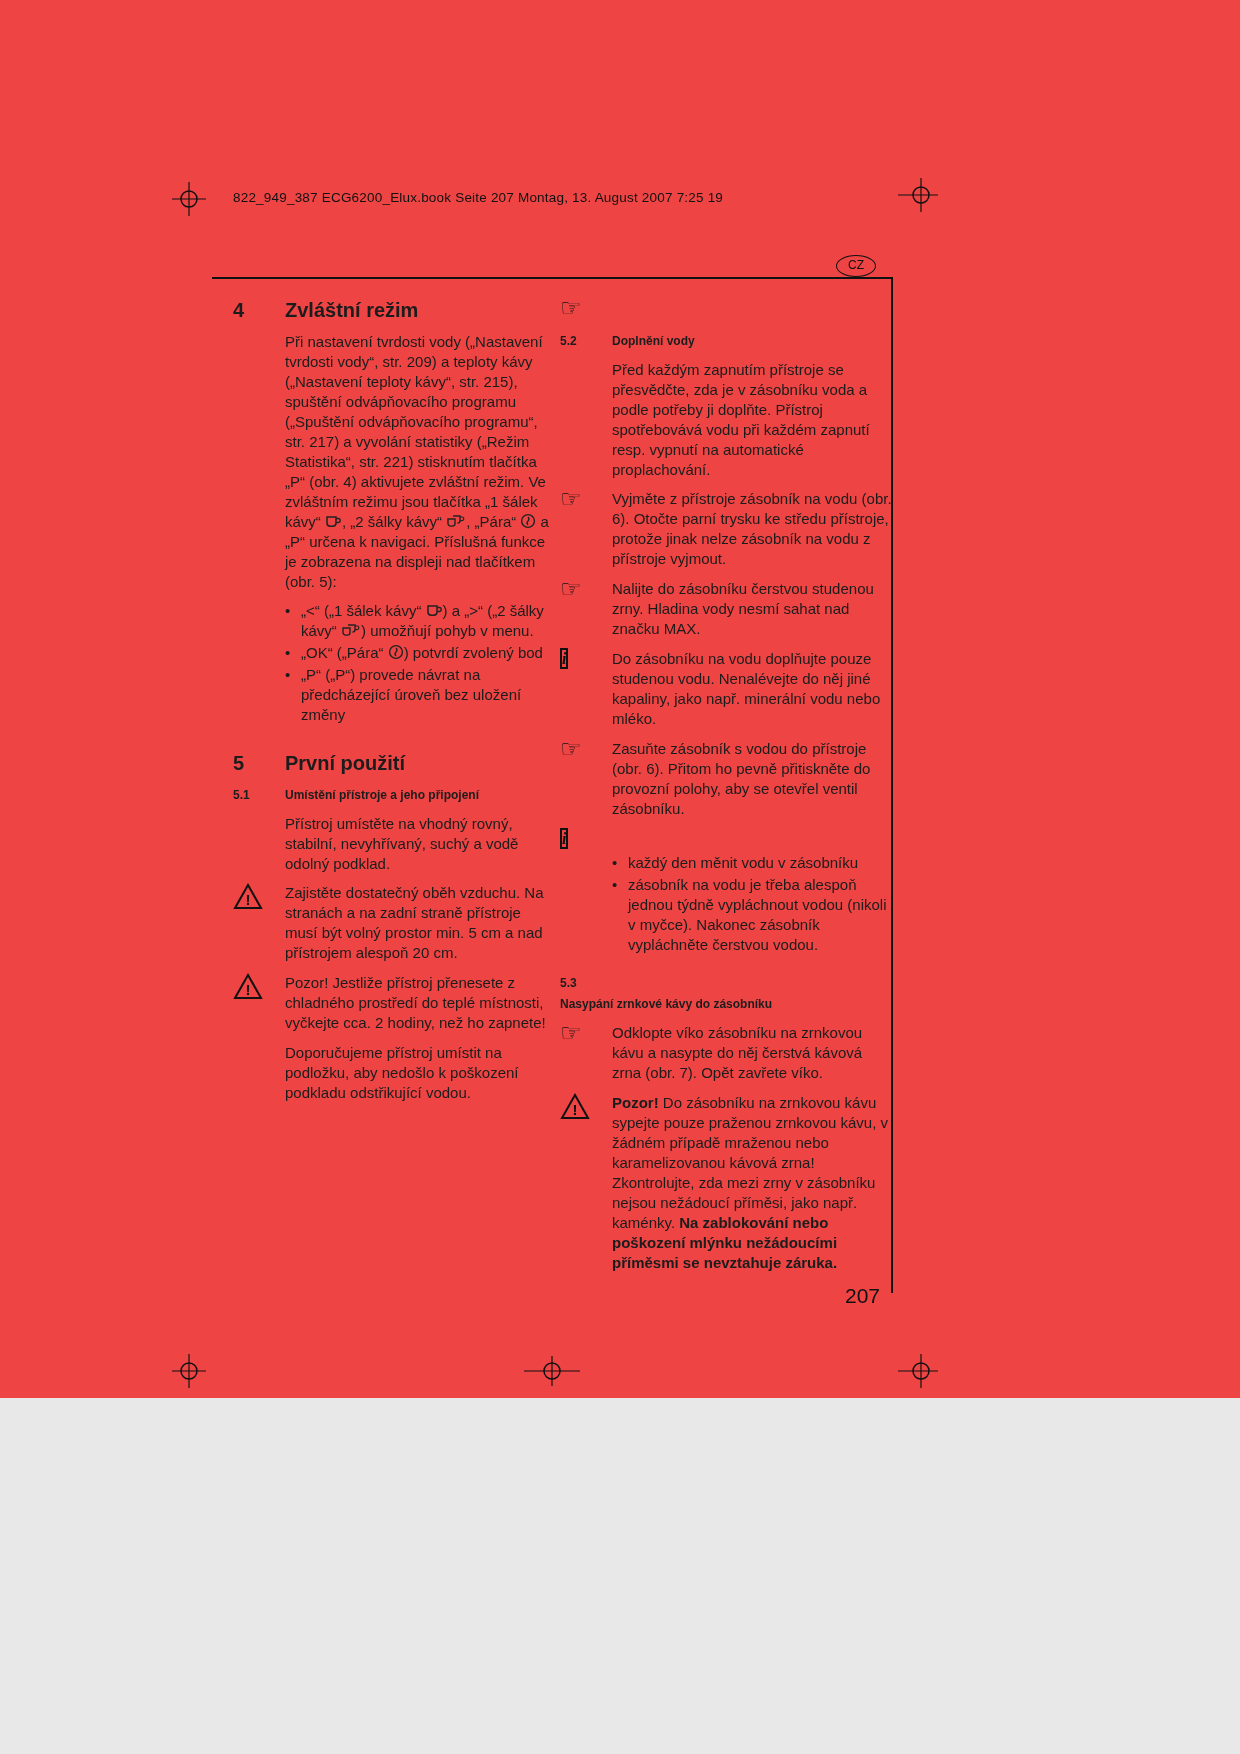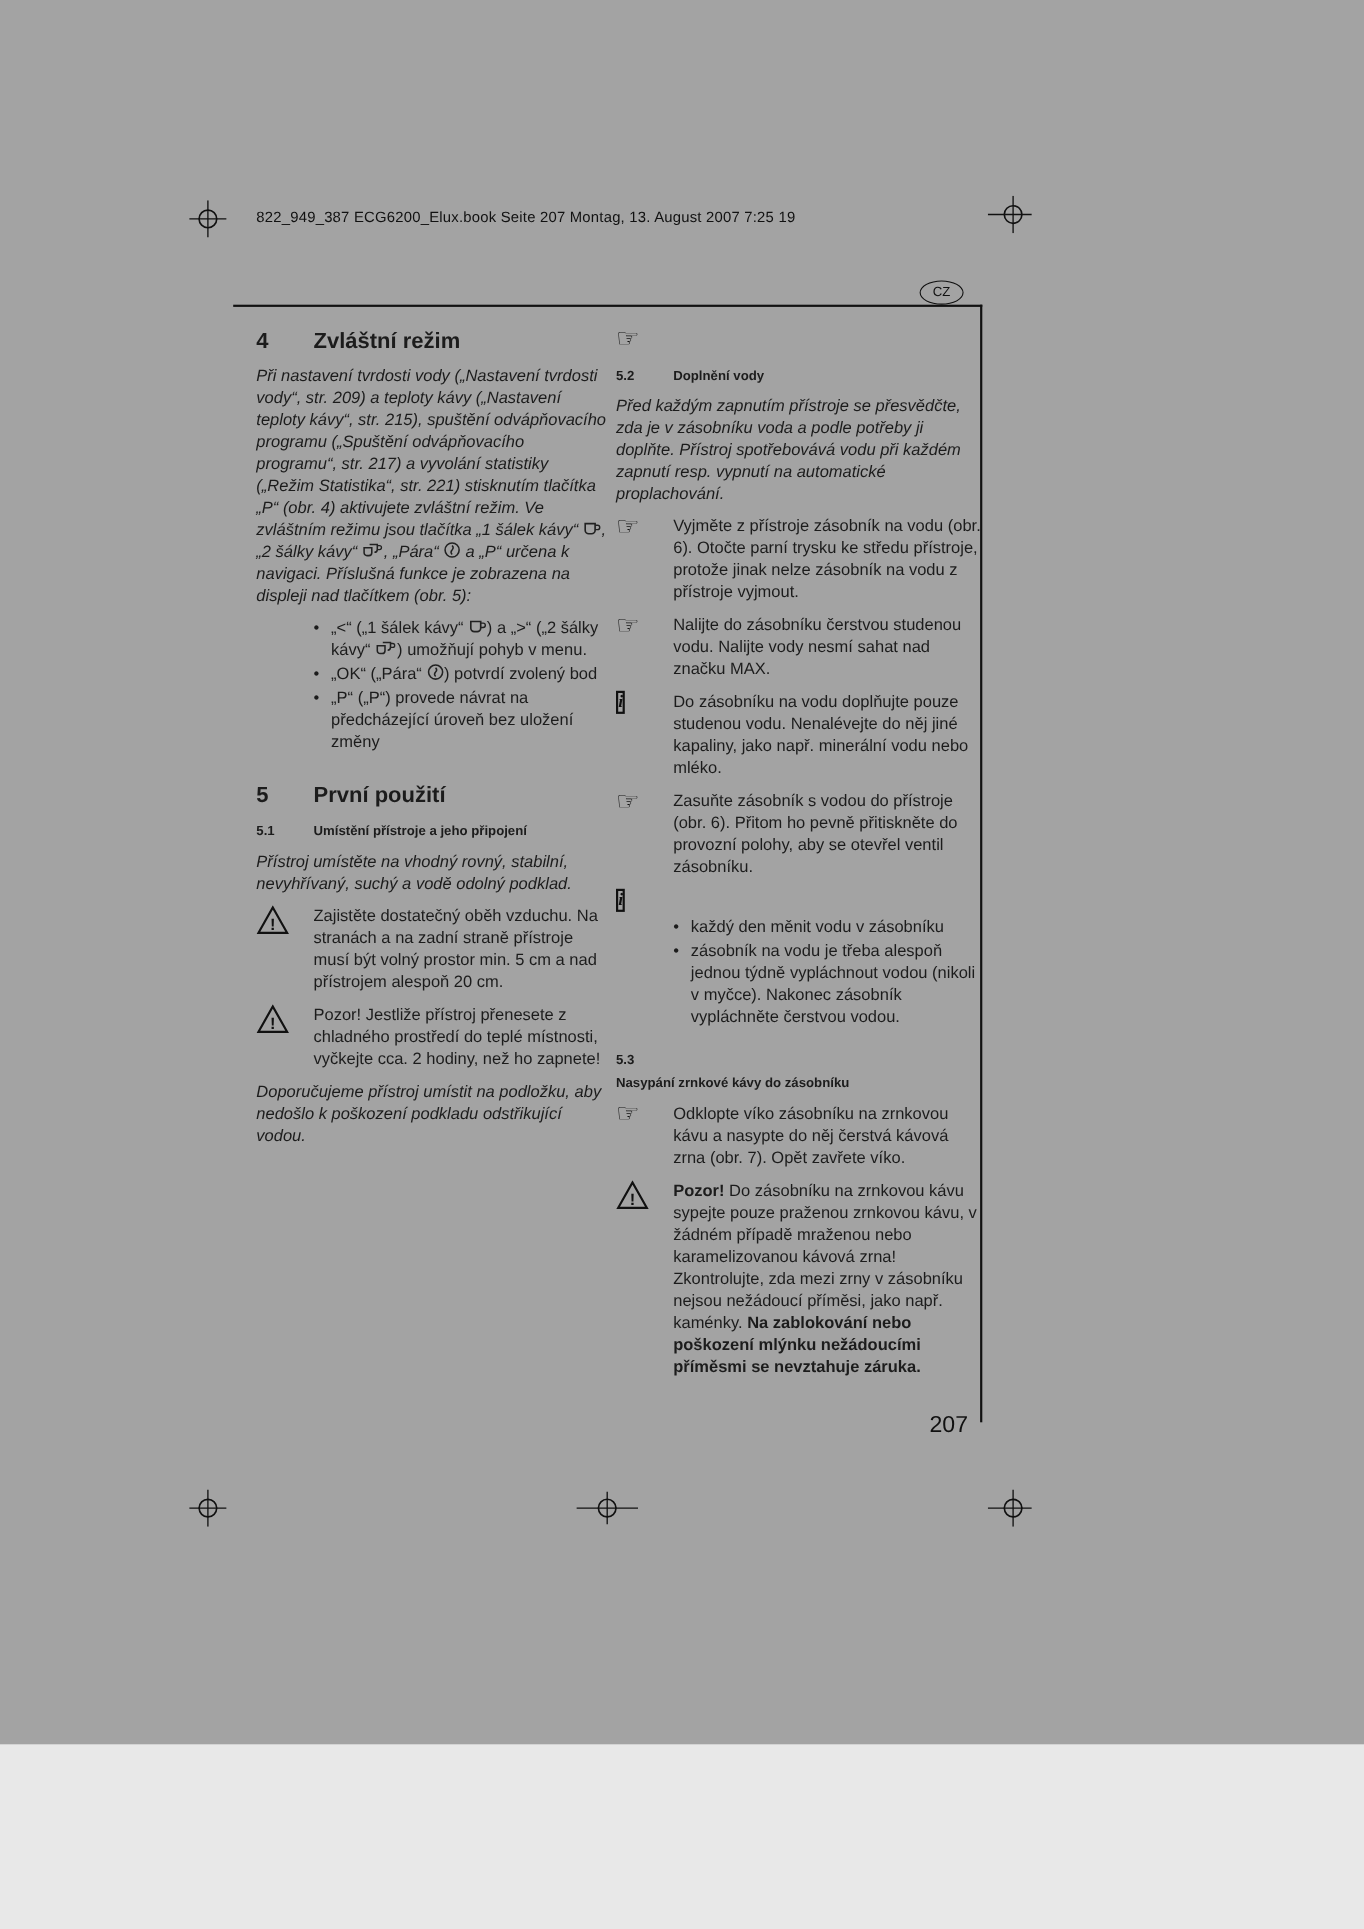--- a/index.html
+++ b/index.html
@@ -1,18 +1,18 @@
 <!DOCTYPE html>
 <html><head>
 <meta charset="utf-8">
 <style>
   * { margin:0; padding:0; box-sizing:border-box; }
   body { background:#e8e8e8; }
   .page {
-    position:relative; width:1240px; height:1586px; background:#a3a3a3;
+    position:relative; width:1240px; height:1398px; background:#ef4444;
     font-family:"Liberation Sans", sans-serif; color:#1c1c1c; margin:0 auto;
     overflow:hidden;
   }
   .doc-header {
     position:absolute; left:233px; top:190px; font-size:13.5px; color:#111;
     letter-spacing:.2px; white-space:nowrap;
   }
   .regmark { position:absolute; }
   .cz-badge {
     position:absolute; left:836px; top:255px; width:40px; height:22px;
@@ -26,21 +26,21 @@
   .col-left  { left:233px; top:298px; width:318px; }
   .col-right { left:560px; top:298px; width:332px; }
 
   .h-sec { display:flex; font-size:20px; line-height:24px; font-weight:bold; margin-bottom:10px; }
   .h-sec .num { width:52px; flex:none; }
   .h-sub { display:flex; font-size:12px; line-height:21px; font-weight:bold; margin-bottom:8px; }
   .h-sub .num { width:52px; flex:none; }
   .h-sec.gap-top { margin-top:26px; }
   .h-sub.gap-top { margin-top:18px;flex-direction:column; }
 
-  .body-block { margin-bottom:9px; text-align:left;font-style:italic; }
+  .body-block { margin-left:52px; margin-bottom:9px; text-align:left; }
   .marked { display:flex; margin-bottom:10px; }
   .marker { width:52px; flex:none; padding-top:0px; }
   .mtext { flex:1; }
 
   .hand-glyph { font-size:24px; line-height:20px; color:#111; }
   .info-box {
     width:21px; height:21px; border:2px solid #111; text-align:center;
     font-family:"Liberation Serif", serif; font-style:italic; font-weight:bold;
     font-size:16px; line-height:17px; color:#111;
   }
@@ -188,21 +188,21 @@
 
     <div class="body-block">Před každým zapnutím přístroje se přesvědčte, zda je v zásobníku voda a podle potřeby ji doplňte. Přístroj spotřebovává vodu při každém zapnutí resp. vypnutí na automatické proplachování.</div>
 
     <div class="marked">
       <span class="marker"><span class="hand-glyph">☞</span></span>
       <span class="mtext">Vyjměte z přístroje zásobník na vodu (obr. 6). Otočte parní trysku ke středu přístroje, protože jinak nelze zásobník na vodu z přístroje vyjmout.</span>
     </div>
 
     <div class="marked">
       <span class="marker"><span class="hand-glyph">☞</span></span>
-      <span class="mtext">Nalijte do zásobníku čerstvou studenou vodu. Nalijte vody nesmí sahat nad značku MAX.</span>
+      <span class="mtext">Nalijte do zásobníku čerstvou studenou zrny. Hladina vody nesmí sahat nad značku MAX.</span>
     </div>
 
     <div class="marked">
       <span class="marker"><span class="info-box">i</span></span>
       <span class="mtext">Do zásobníku na vodu doplňujte pouze studenou vodu. Nenalévejte do něj jiné kapaliny, jako např. minerální vodu nebo mléko.</span>
     </div>
 
     <div class="marked">
       <span class="marker"><span class="hand-glyph">☞</span></span>
       <span class="mtext">Zasuňte zásobník s vodou do přístroje (obr. 6). Přitom ho pevně přitiskněte do provozní polohy, aby se otevřel ventil zásobníku.</span>

